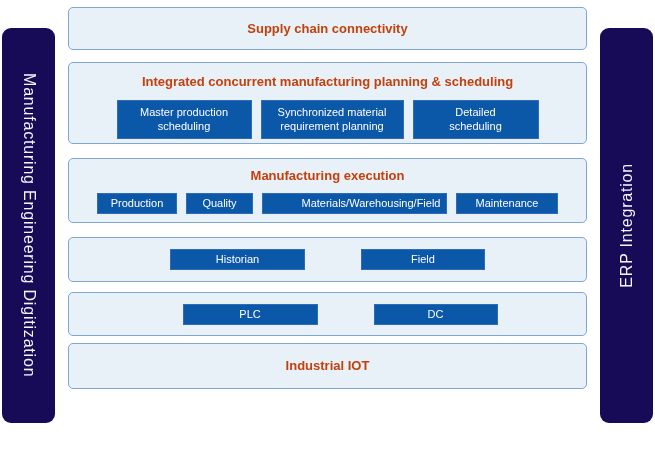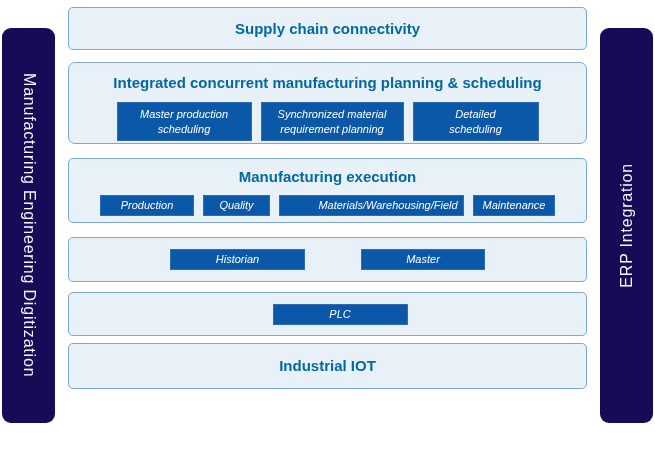--- a/index.html
+++ b/index.html
@@ -21,48 +21,48 @@
   }
   .sidebar.right .vlabel{transform:rotate(180deg);}
   
   .stack{position:absolute;left:68px;top:7px;width:519px;display:flex;flex-direction:column;}
   .panel{
     box-sizing:border-box;width:100%;
     background:#e9f1f8;border:1px solid #7fa7d4;border-radius:5px;
     display:flex;flex-direction:column;align-items:center;justify-content:center;
   }
   .panel .title{
-    margin:0;font-size:15px;font-weight:bold;color:#0369a1;line-height:1.2;
+    margin:0;font-size:13px;font-weight:bold;color:#c2410c;line-height:1.2;
   }
   .row1{height:43px;margin-bottom:12px;}
-  .row2{height:82px;margin-bottom:14px;justify-content:flex-start;padding-top:11px;border-radius:7px;}
+  .row2{height:82px;margin-bottom:14px;justify-content:flex-start;padding-top:11px;}
   .row2 .title{margin-bottom:10px;}
   .row3{height:65px;margin-bottom:14px;justify-content:flex-start;padding-top:9px;}
   .row3 .title{margin-bottom:9px;}
   .row4{height:46px;margin-bottom:9px;}
   .row5{height:45px;margin-bottom:10px;}
   .row6{height:44px;margin-bottom:7px;padding-left:25px;}
   .row7{height:46px;}
   
-  .btns{display:flex;justify-content:center;align-items:stretch;gap:9px;width:100%;font-style:italic;}
+  .btns{display:flex;justify-content:center;align-items:stretch;gap:9px;width:100%;}
   .row5 .btns,.row6 .btns{gap:56px;}
   .node{
     box-sizing:border-box;background:#0b57a8;border:1px solid #2f6cb5;color:#ffffff;
     font-size:11px;line-height:1.3;text-align:center;white-space:pre-line;
     display:flex;align-items:center;justify-content:center;
   }
   .row2 .node{height:39px;}
   .row3 .node,.row5 .node,.row6 .node{height:21px;}
   .row2 .node:nth-child(1){width:135px;}
   .row2 .node:nth-child(2){width:143px;}
   .row2 .node:nth-child(3){width:126px;}
-  .row3 .node:nth-child(1){width:94px;}
+  .row3 .node:nth-child(1){width:80px;}
   .row3 .node:nth-child(2){width:67px;}
   .row3 .node:nth-child(3){width:185px;padding-left:33px;}
-  .row3 .node:nth-child(4){width:82px;}
+  .row3 .node:nth-child(4){width:102px;}
   .row5 .node:nth-child(1),.row6 .node:nth-child(1){width:135px;}
   .row5 .node:nth-child(2),.row6 .node:nth-child(2){width:124px;}
 </style>
 </head>
 <body>
 
 <div class="stage">
 
   <div class="sidebar left">
     <span class="vlabel">Manufacturing Engineering Digitization</span>
@@ -97,27 +97,28 @@
         <div class="node">Quality</div>
         <div class="node">Materials/Warehousing/Field</div>
         <div class="node">Maintenance</div>
       </div>
     </section>
 
 
     <section class="panel row5">
       <div class="btns">
         <div class="node">Historian</div>
-        <div class="node">Master</div>
+        <div class="node">Field</div>
       </div>
     </section>
 
     <section class="panel row6">
       <div class="btns">
         <div class="node">PLC</div>
+        <div class="node">DC</div>
       </div>
     </section>
 
     <section class="panel row7">
       <h2 class="title">Industrial IOT</h2>
     </section>
 
   </div>
 </div>
 

